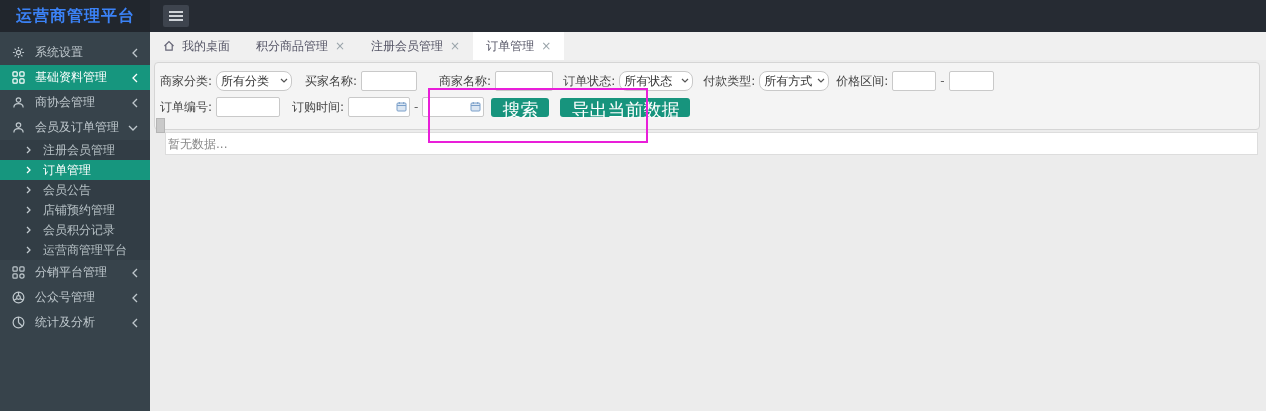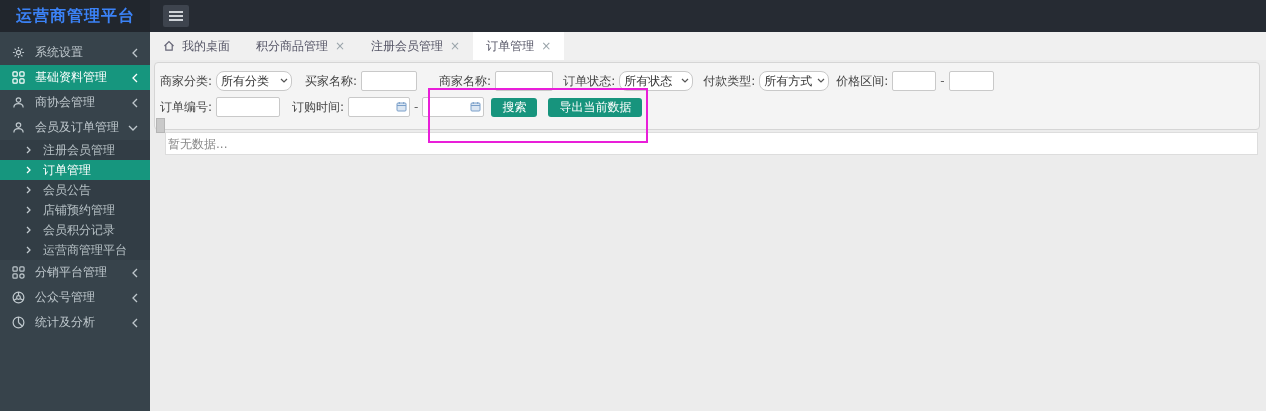--- a/index.html
+++ b/index.html
@@ -81,21 +81,21 @@
     border-radius:8px; background:#fff; font-size:12px; padding:0 16px 0 4px;
     color:#333; outline:none; width:100%;
     font-family:"DejaVu Sans","Liberation Sans",sans-serif;
   }
   .selwrap .dn { position:absolute; right:4px; top:7px; pointer-events:none; display:flex; }
   .datewrap { position:relative; display:inline-flex; }
   .datewrap .cal { position:absolute; right:3px; top:4px; pointer-events:none; }
   .dash { margin:0 4px; color:#666; }
   .btn {
     height:19px; border:none; border-radius:3px; background:#17947d; color:#fff;
-    font-size:12px; padding:0 11px; cursor:pointer; white-space:nowrap;
+    font-size:18px; padding:0 11px; cursor:pointer; white-space:nowrap;
     font-family:"DejaVu Sans","Liberation Sans",sans-serif;
   }
   .table-wrap { position:absolute; left:1px; right:1px; top:55px; display:flex; align-items:flex-start; }
   .mini-th { width:9px; height:15px; background:#c9c9c9; border:1px solid #b5b5b5; flex:none; }
   .nodata {
     flex:1; height:23px; line-height:22px; background:#fff; border:1px solid #ddd;
     font-size:12px; color:#888; padding-left:2px; margin-top:14px;
   }
   .magenta {
     position:absolute; left:278px; top:28px; width:220px; height:55px;

